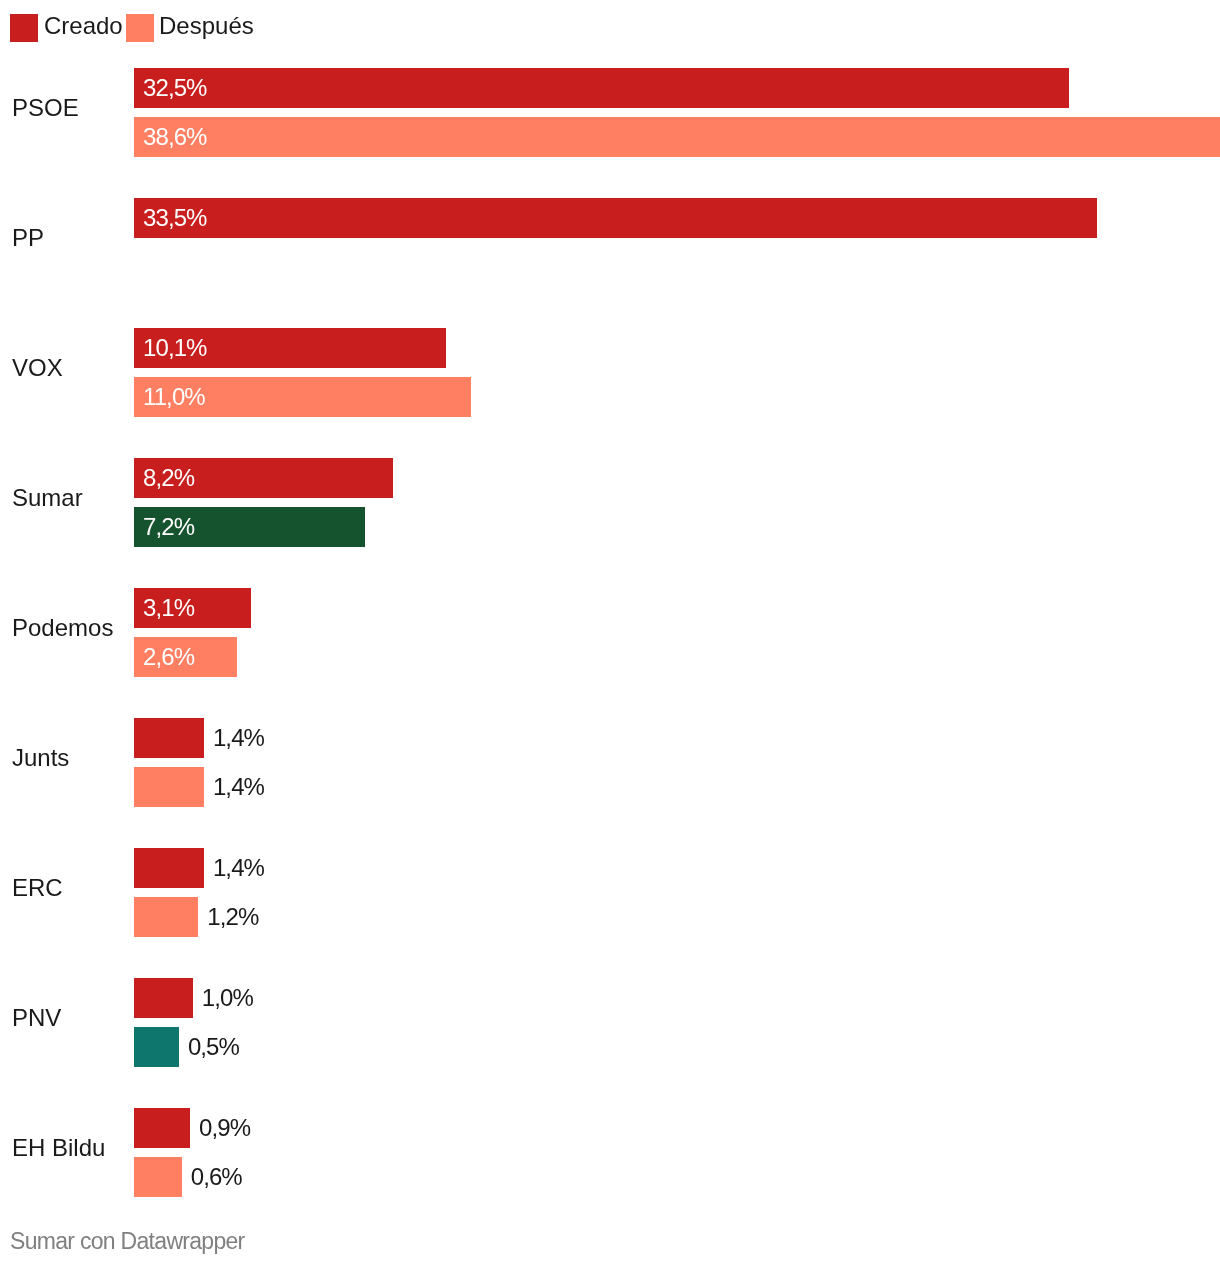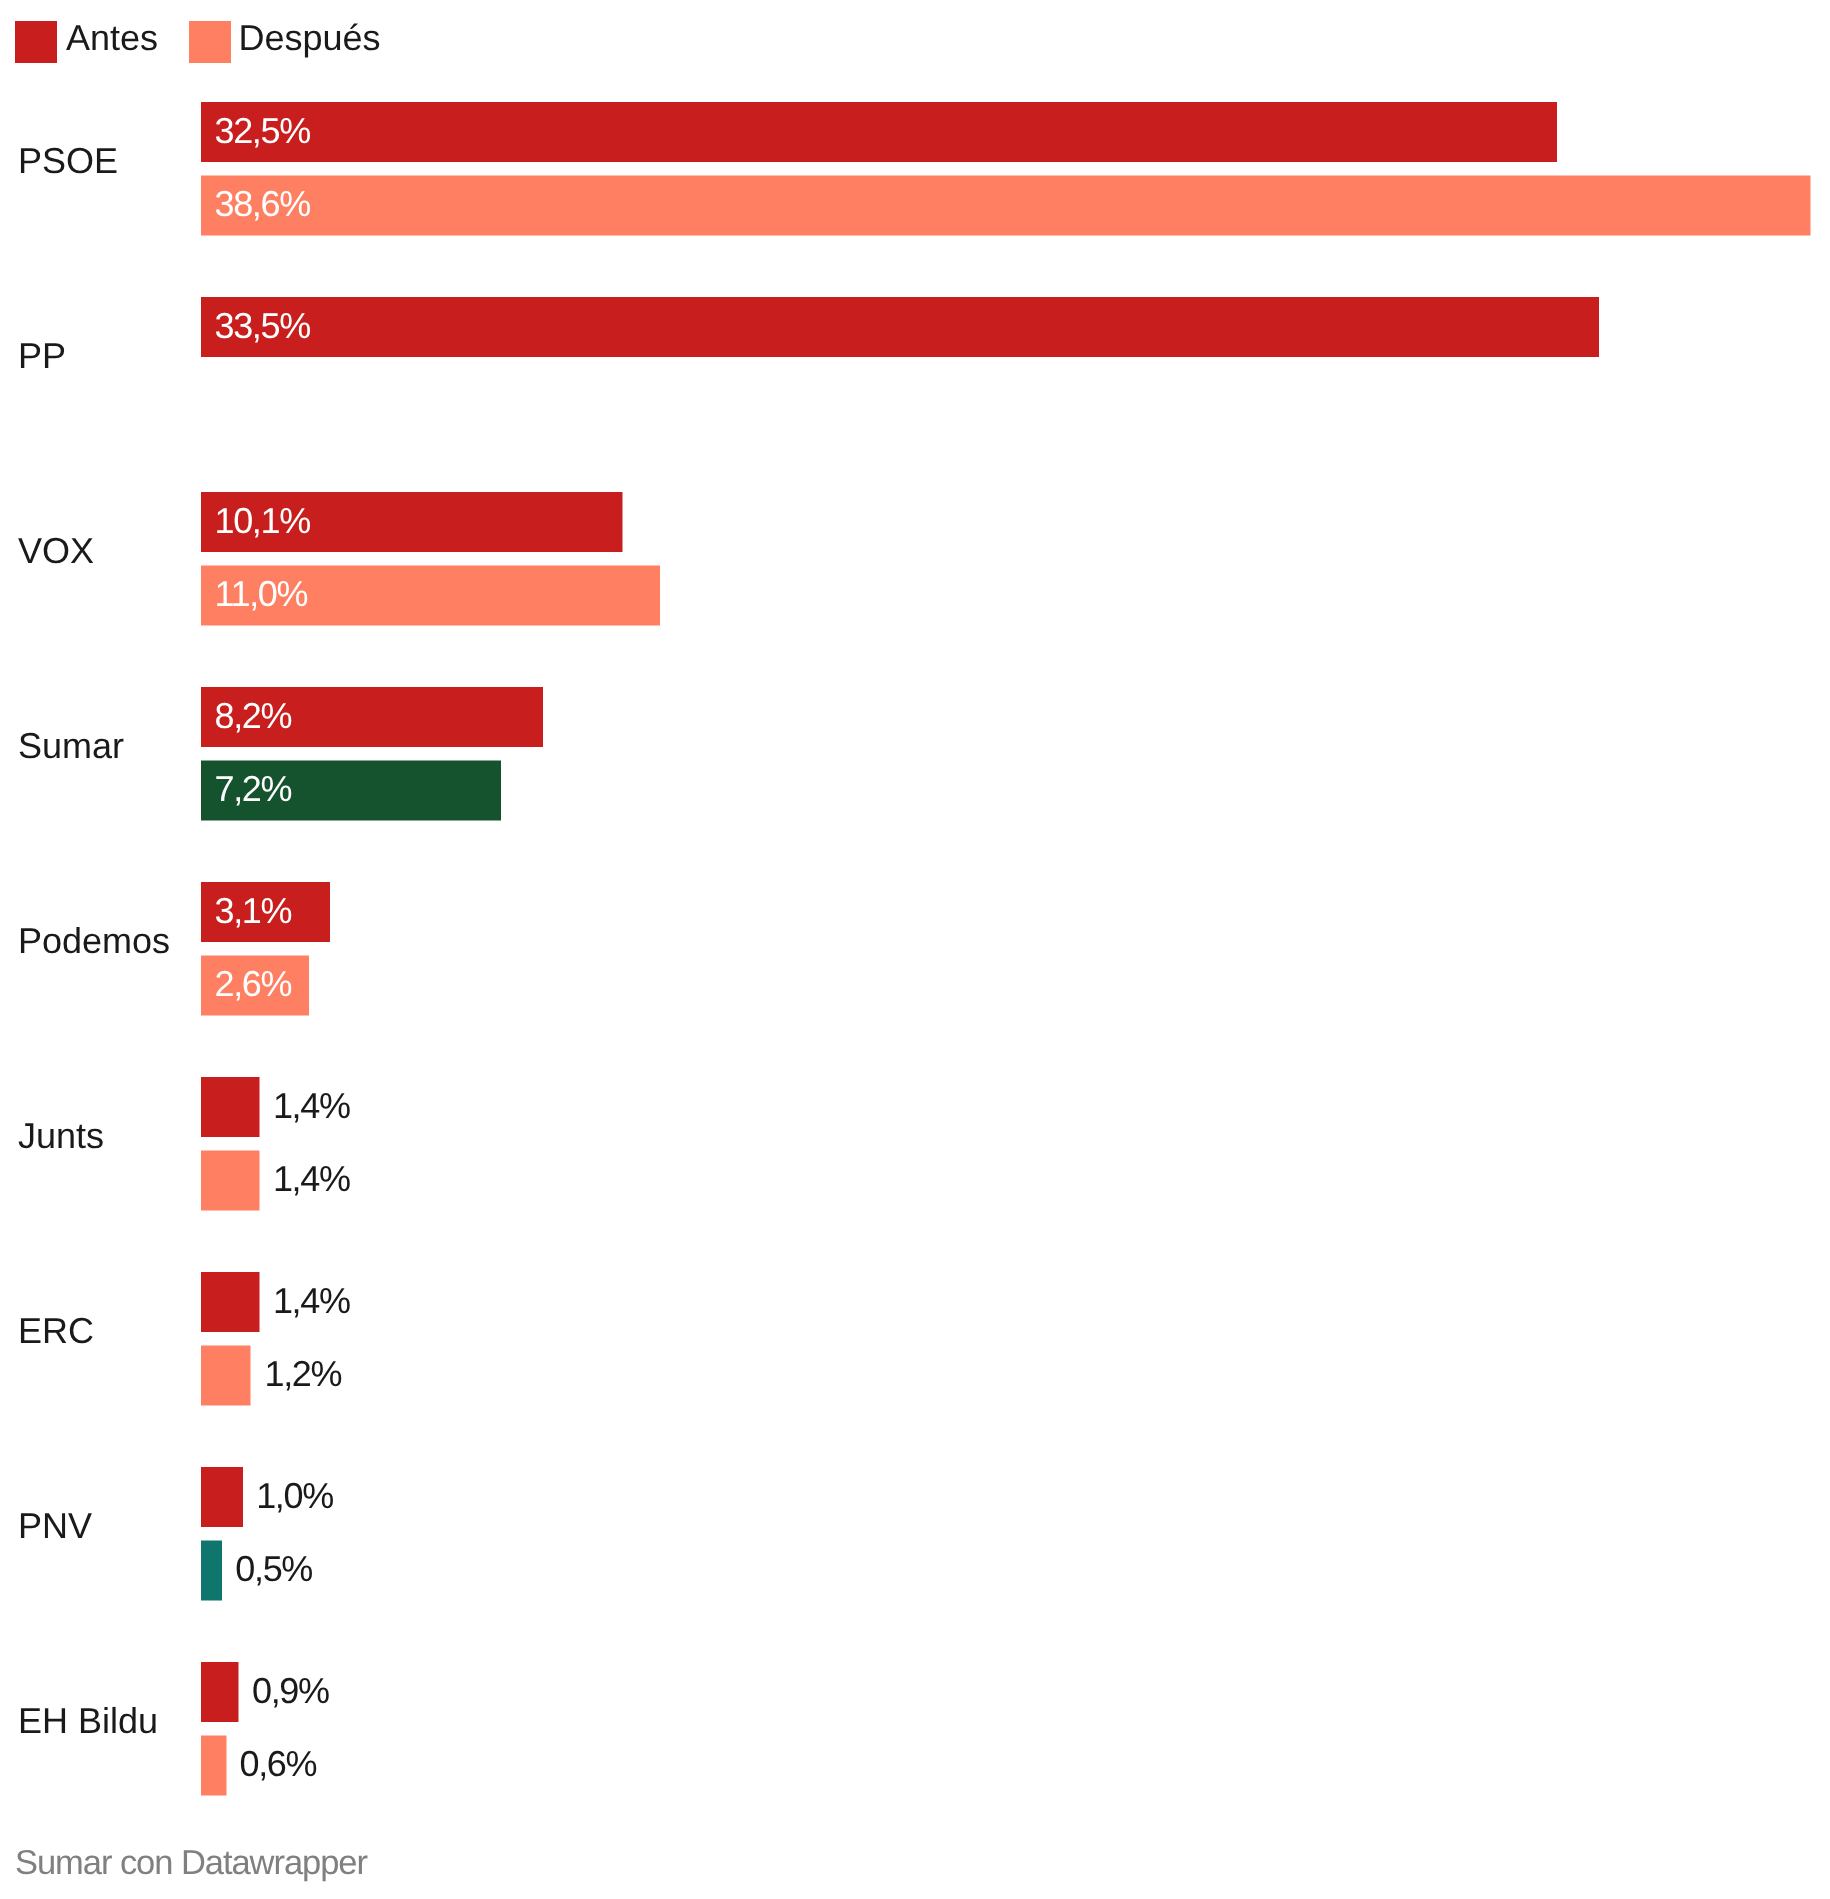--- a/index.html
+++ b/index.html
@@ -26,21 +26,21 @@
     font-size:24px; color:#1a1a1a; white-space:nowrap;
   }
 
   
   #plot { position:absolute; left:0; top:0; width:1220px; height:1266px; }
   .group { position:absolute; left:0; width:1220px; height:61px; }
   .cat-label {
     position:absolute; left:12px; top:0; height:79px; line-height:79px;
     font-size:24px; color:#1a1a1a; white-space:nowrap;
   }
-  .bar { position:absolute; left:134px; height:39.5px; }
+  .bar { position:absolute; left:134px; height:39.5px;padding-left:31px; }
   .bar.s0 { top:0; }
   .bar.s1 { top:49px; }
   .bar-value {
     position:absolute; top:0; height:39.5px; line-height:39.5px;
     font-size:24px; letter-spacing:-0.9px; white-space:nowrap;
   }
   .bar-value.inside  { left:9px;    color:#ffffff; }
   .bar-value.outside { left:100%; margin-left:9px; color:#1a1a1a; }
 
   
@@ -50,21 +50,21 @@
   }
 </style>
 </head>
 <body>
 
 <div id="chart-root">
 
   <div id="legend">
     <div class="legend-item">
       <span class="legend-swatch" style="left:10px;background:#c81e1e"></span>
-      <span class="legend-label" style="left:44px">Antes</span>
+      <span class="legend-label" style="left:44px">Creado</span>
     </div>
     <div class="legend-item">
       <span class="legend-swatch" style="left:126px;background:#ff7f62"></span>
       <span class="legend-label" style="left:159px">Después</span>
     </div>
   </div>
 
   <div id="plot">
     <div class="group" style="top:68px">
       <span class="cat-label">PSOE</span>

